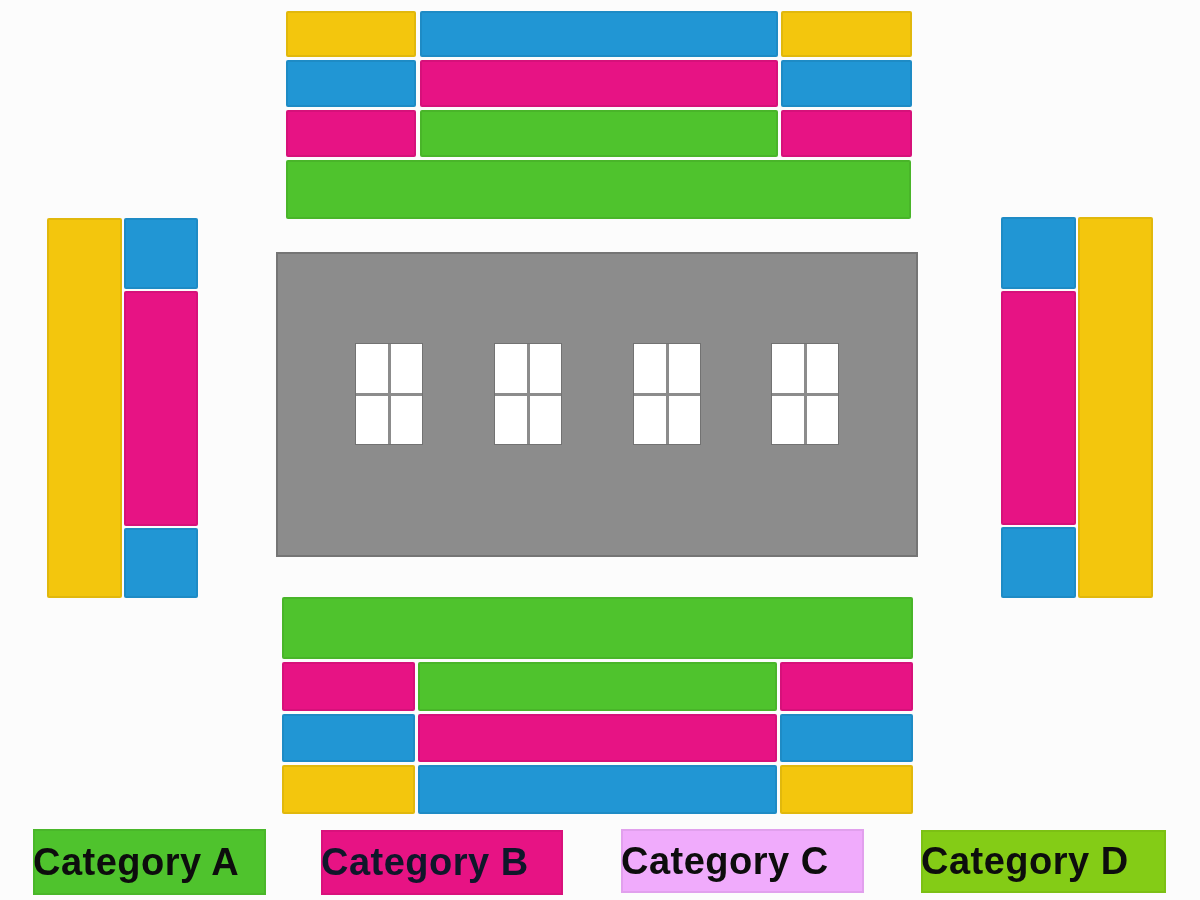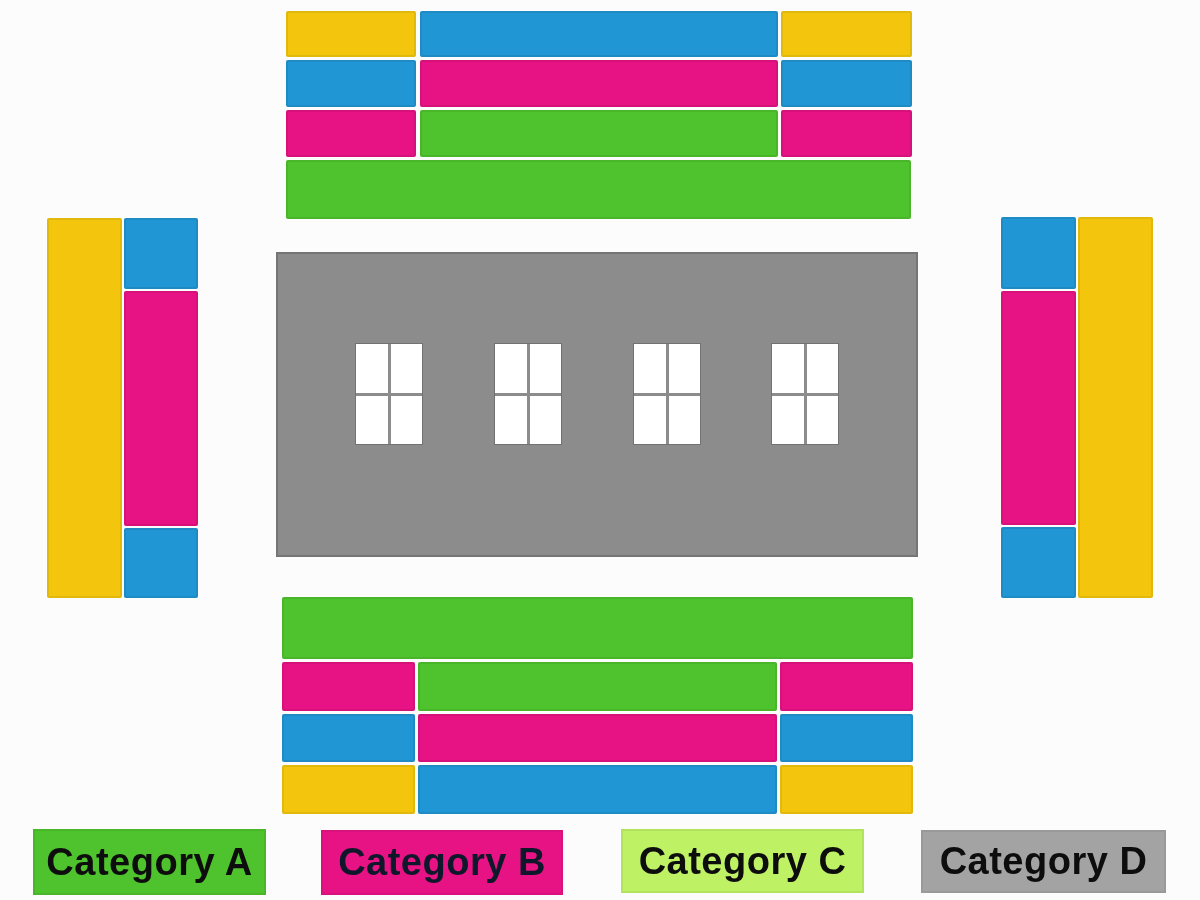--- a/index.html
+++ b/index.html
@@ -30,21 +30,20 @@
     box-shadow: 0 0 0 1px rgba(0,0,0,0.18);
   }
   .pane {
     width: 100%;
     height: 100%;
   }
   .legend-item {
     position: absolute;
     display: flex;
     align-items: center;
-    justify-content: center;
     box-shadow: inset 0 0 0 2px rgba(0,0,0,0.06);
   }
   .legend-item span {
     font-size: 38px;
     font-weight: 700;
     letter-spacing: 0.5px;
     white-space: nowrap;
   }
 </style>
 </head>
@@ -109,20 +108,20 @@
         </div>
       </div>
   </div>
   <div id="legend">
       <div class="legend-item" style="left: 33px; top: 829px; width: 233px; height: 66px; background: rgb(79, 195, 45);">
         <span style="color: rgb(13, 13, 13);">Category A</span>
       </div>
       <div class="legend-item" style="left: 321px; top: 830px; width: 242px; height: 65px; background: rgb(231, 19, 132);">
         <span style="color: #0f172a;">Category B</span>
       </div>
-      <div class="legend-item" style="left: 621px; top: 829px; width: 243px; height: 64px; background: #bef264;">
+      <div class="legend-item" style="left: 621px; top: 829px; width: 243px; height: 64px; background: #f0abfc;">
         <span style="color: rgb(13, 13, 13);">Category C</span>
       </div>
-      <div class="legend-item" style="left: 921px; top: 830px; width: 245px; height: 63px; background: #a3a3a3;">
+      <div class="legend-item" style="left: 921px; top: 830px; width: 245px; height: 63px; background: #84cc16;">
         <span style="color: rgb(13, 13, 13);">Category D</span>
       </div>
     </div>
 </div>
 
 </body></html>

